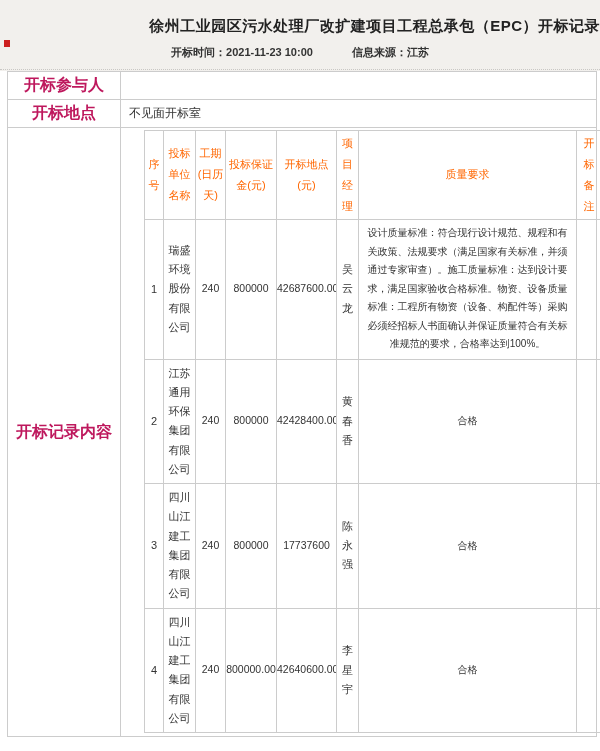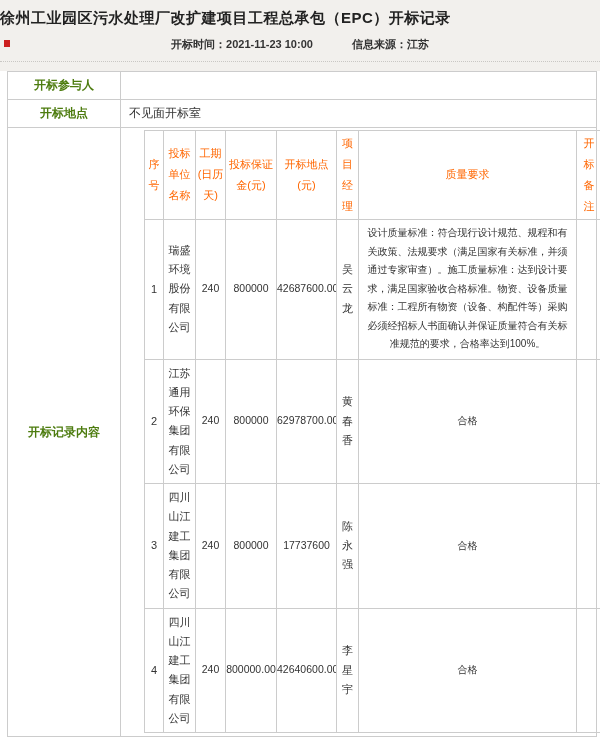--- a/index.html
+++ b/index.html
@@ -13,25 +13,25 @@
     overflow:hidden;
   }
   
   .top-strip {
     position:relative;
     width:600px;
     height:71px;
     background:#f2f0ed;
   }
   .page-title {
-    text-align:left;
+    text-align:right;
     font-size:15px;
     font-weight:bold;
     color:#222;
-    padding-top:9px;
+    padding-top:17px;
     letter-spacing:0.5px;
   }
   .page-meta {
     text-align:center;
     font-size:11px;
     font-weight:bold;
     color:#333;
     margin-top:9px;
   }
   .page-meta .meta-group { margin:16px 18px; }
@@ -56,23 +56,23 @@
     table-layout:fixed;
   }
   .info-table > tbody > tr > th,
   .info-table > tbody > tr > td {
     border:1px solid #cccccc;
     background:#fff;
     vertical-align:middle;
   }
   .info-table > tbody > tr > th {
     width:113px;
-    font-size:12px;
+    font-size:16px;
     font-weight:bold;
-    color:#4d7c0f;
+    color:#be185d;
     text-align:center;
   }
   .info-table > tbody > tr > td {
     font-size:12px;
     color:#333;
     text-align:left;
     padding-left:8px;
   }
   .row-participants th, .row-participants td { height:28px; }
   .row-location th, .row-location td { height:28px; }
@@ -187,21 +187,21 @@
                 <td class="cell-num">42687600.00</td>
                 <td class="cell-company">吴云龙</td>
                 <td class="cell-quality">设计质量标准：符合现行设计规范、规程和有关政策、法规要求（满足国家有关标准，并须通过专家审查）。施工质量标准：达到设计要求，满足国家验收合格标准。物资、设备质量标准：工程所有物资（设备、构配件等）采购必须经招标人书面确认并保证质量符合有关标准规范的要求，合格率达到100%。</td>
                 <td></td>
               </tr>
               <tr class="bid-row-2">
                 <td>2</td>
                 <td class="cell-company">江苏通用环保集团有限公司</td>
                 <td class="cell-num">240</td>
                 <td class="cell-num">800000</td>
-                <td class="cell-num">62978700.00</td>
+                <td class="cell-num">42428400.00</td>
                 <td class="cell-company">黄春香</td>
                 <td class="cell-quality">合格</td>
                 <td></td>
               </tr>
               <tr class="bid-row-3">
                 <td>3</td>
                 <td class="cell-company">四川山江建工集团有限公司</td>
                 <td class="cell-num">240</td>
                 <td class="cell-num">800000</td>
                 <td class="cell-num">17737600</td>

